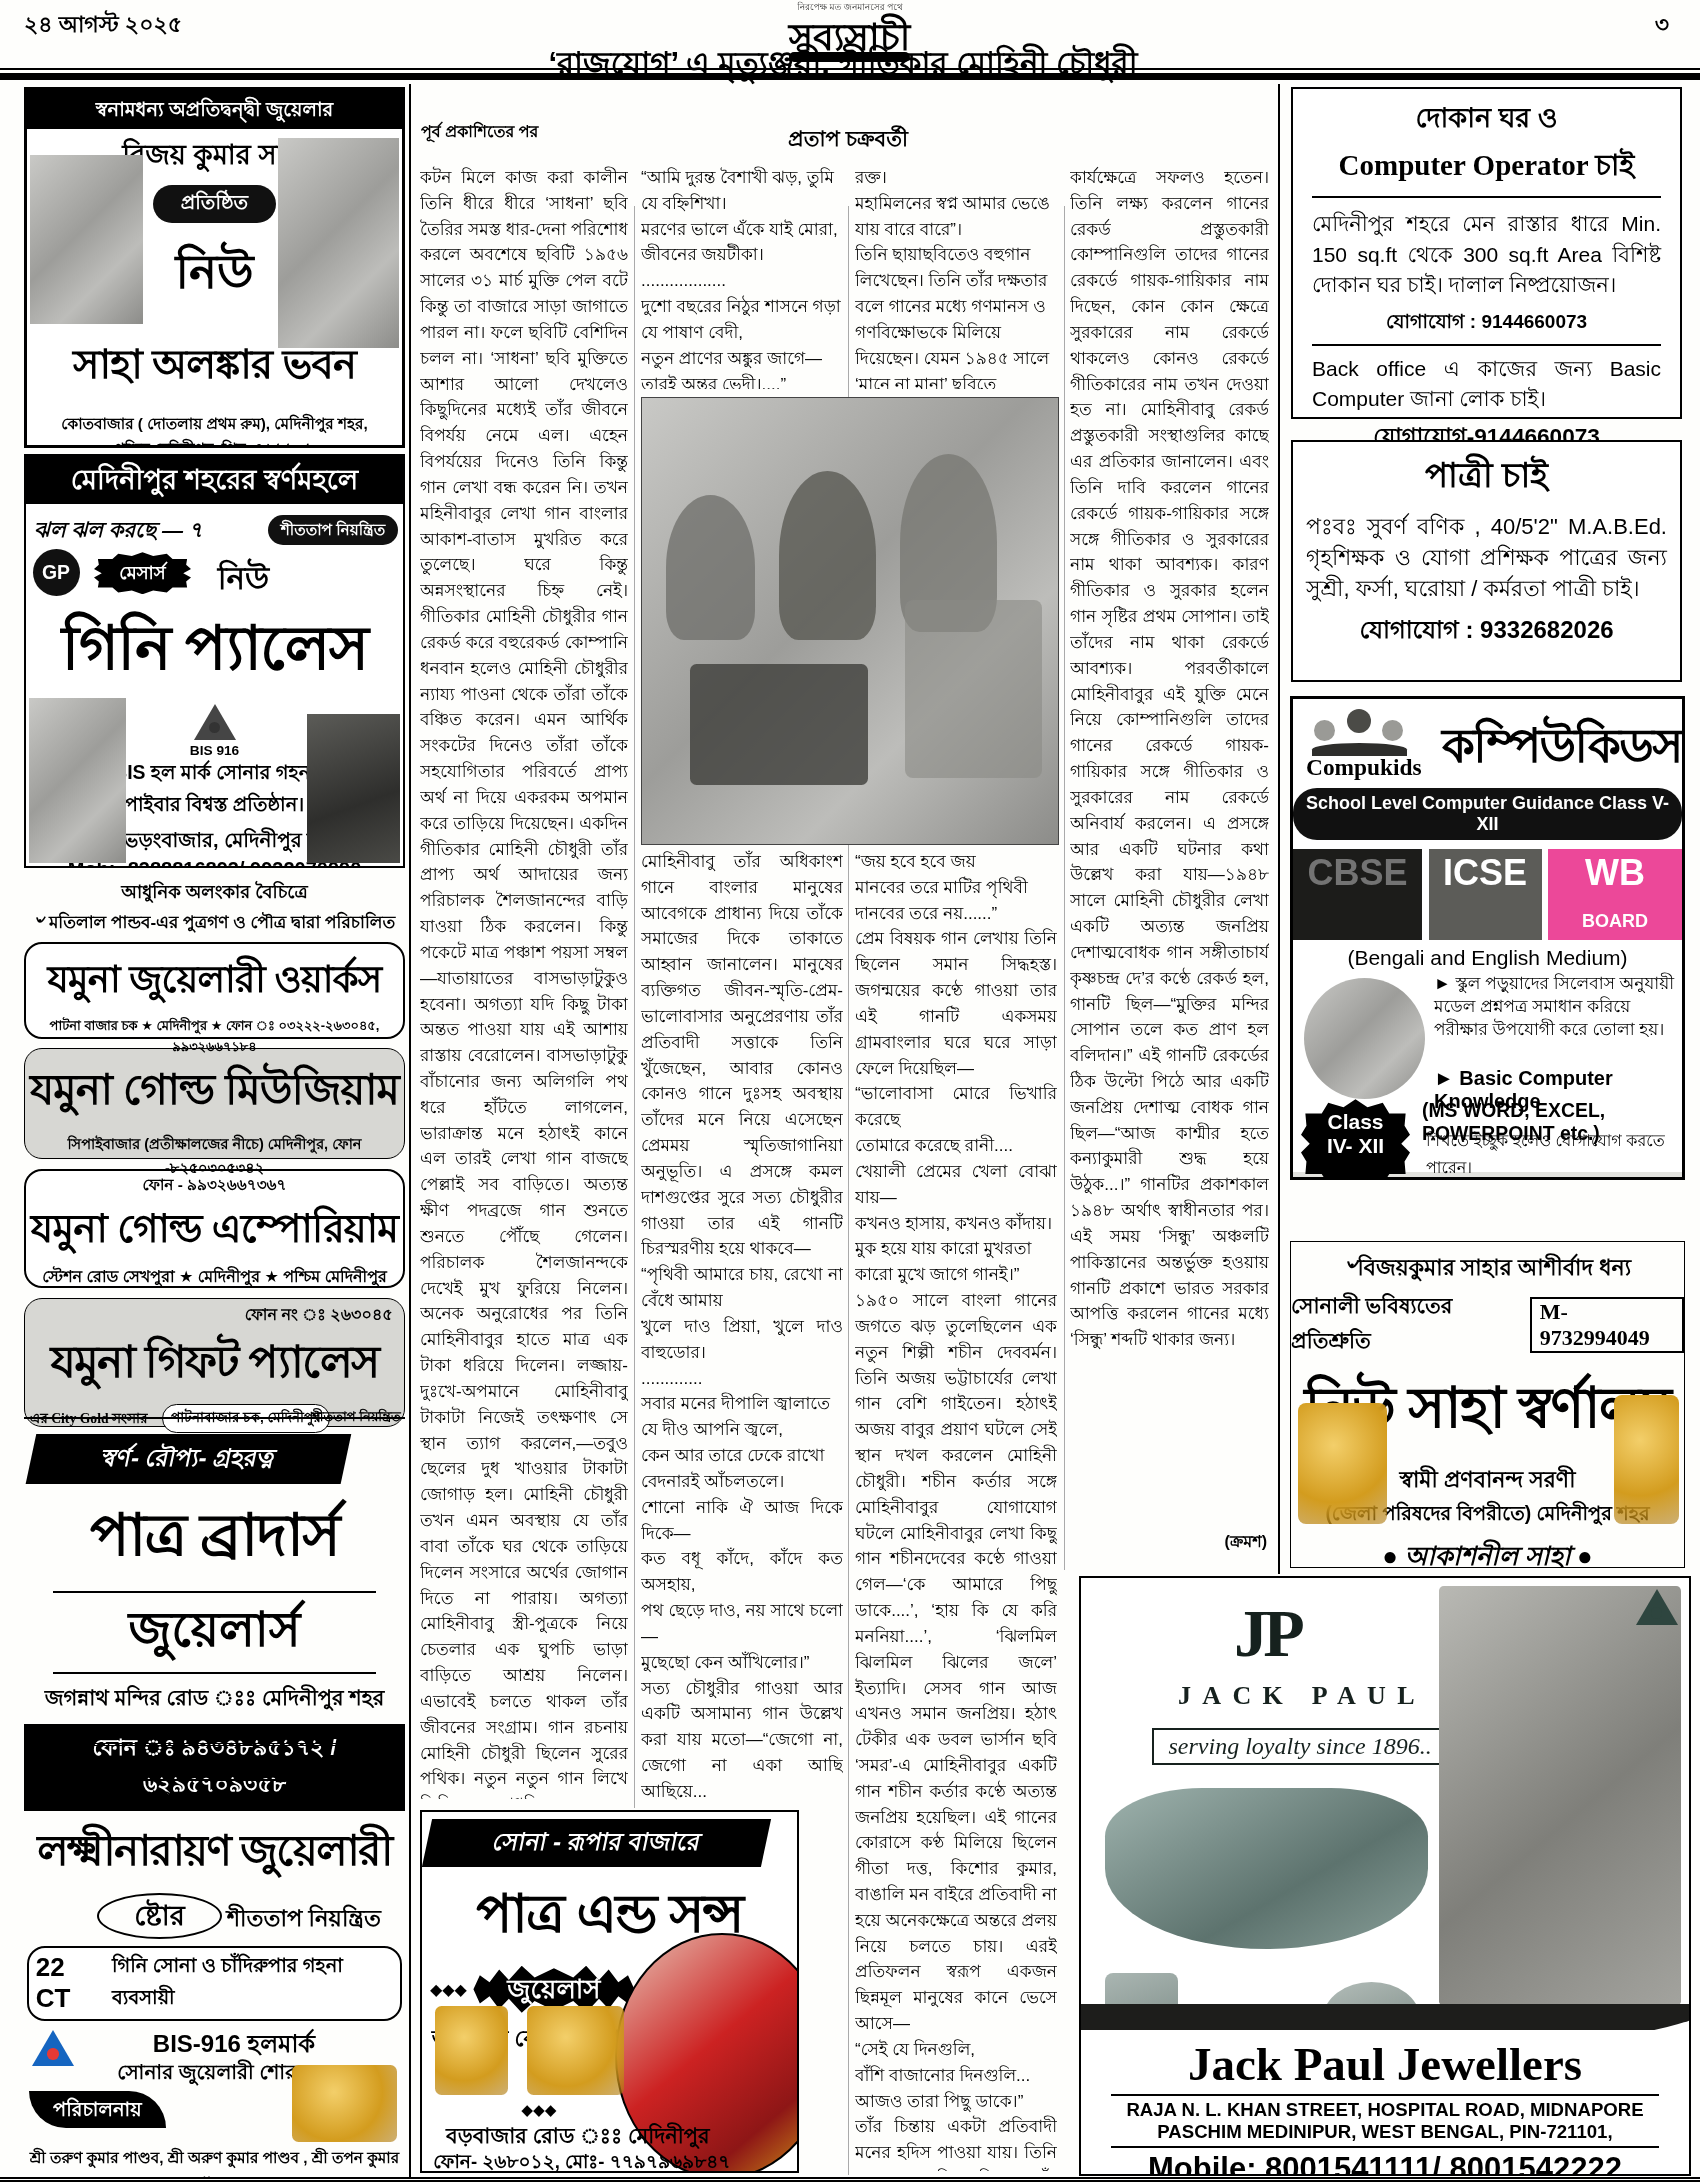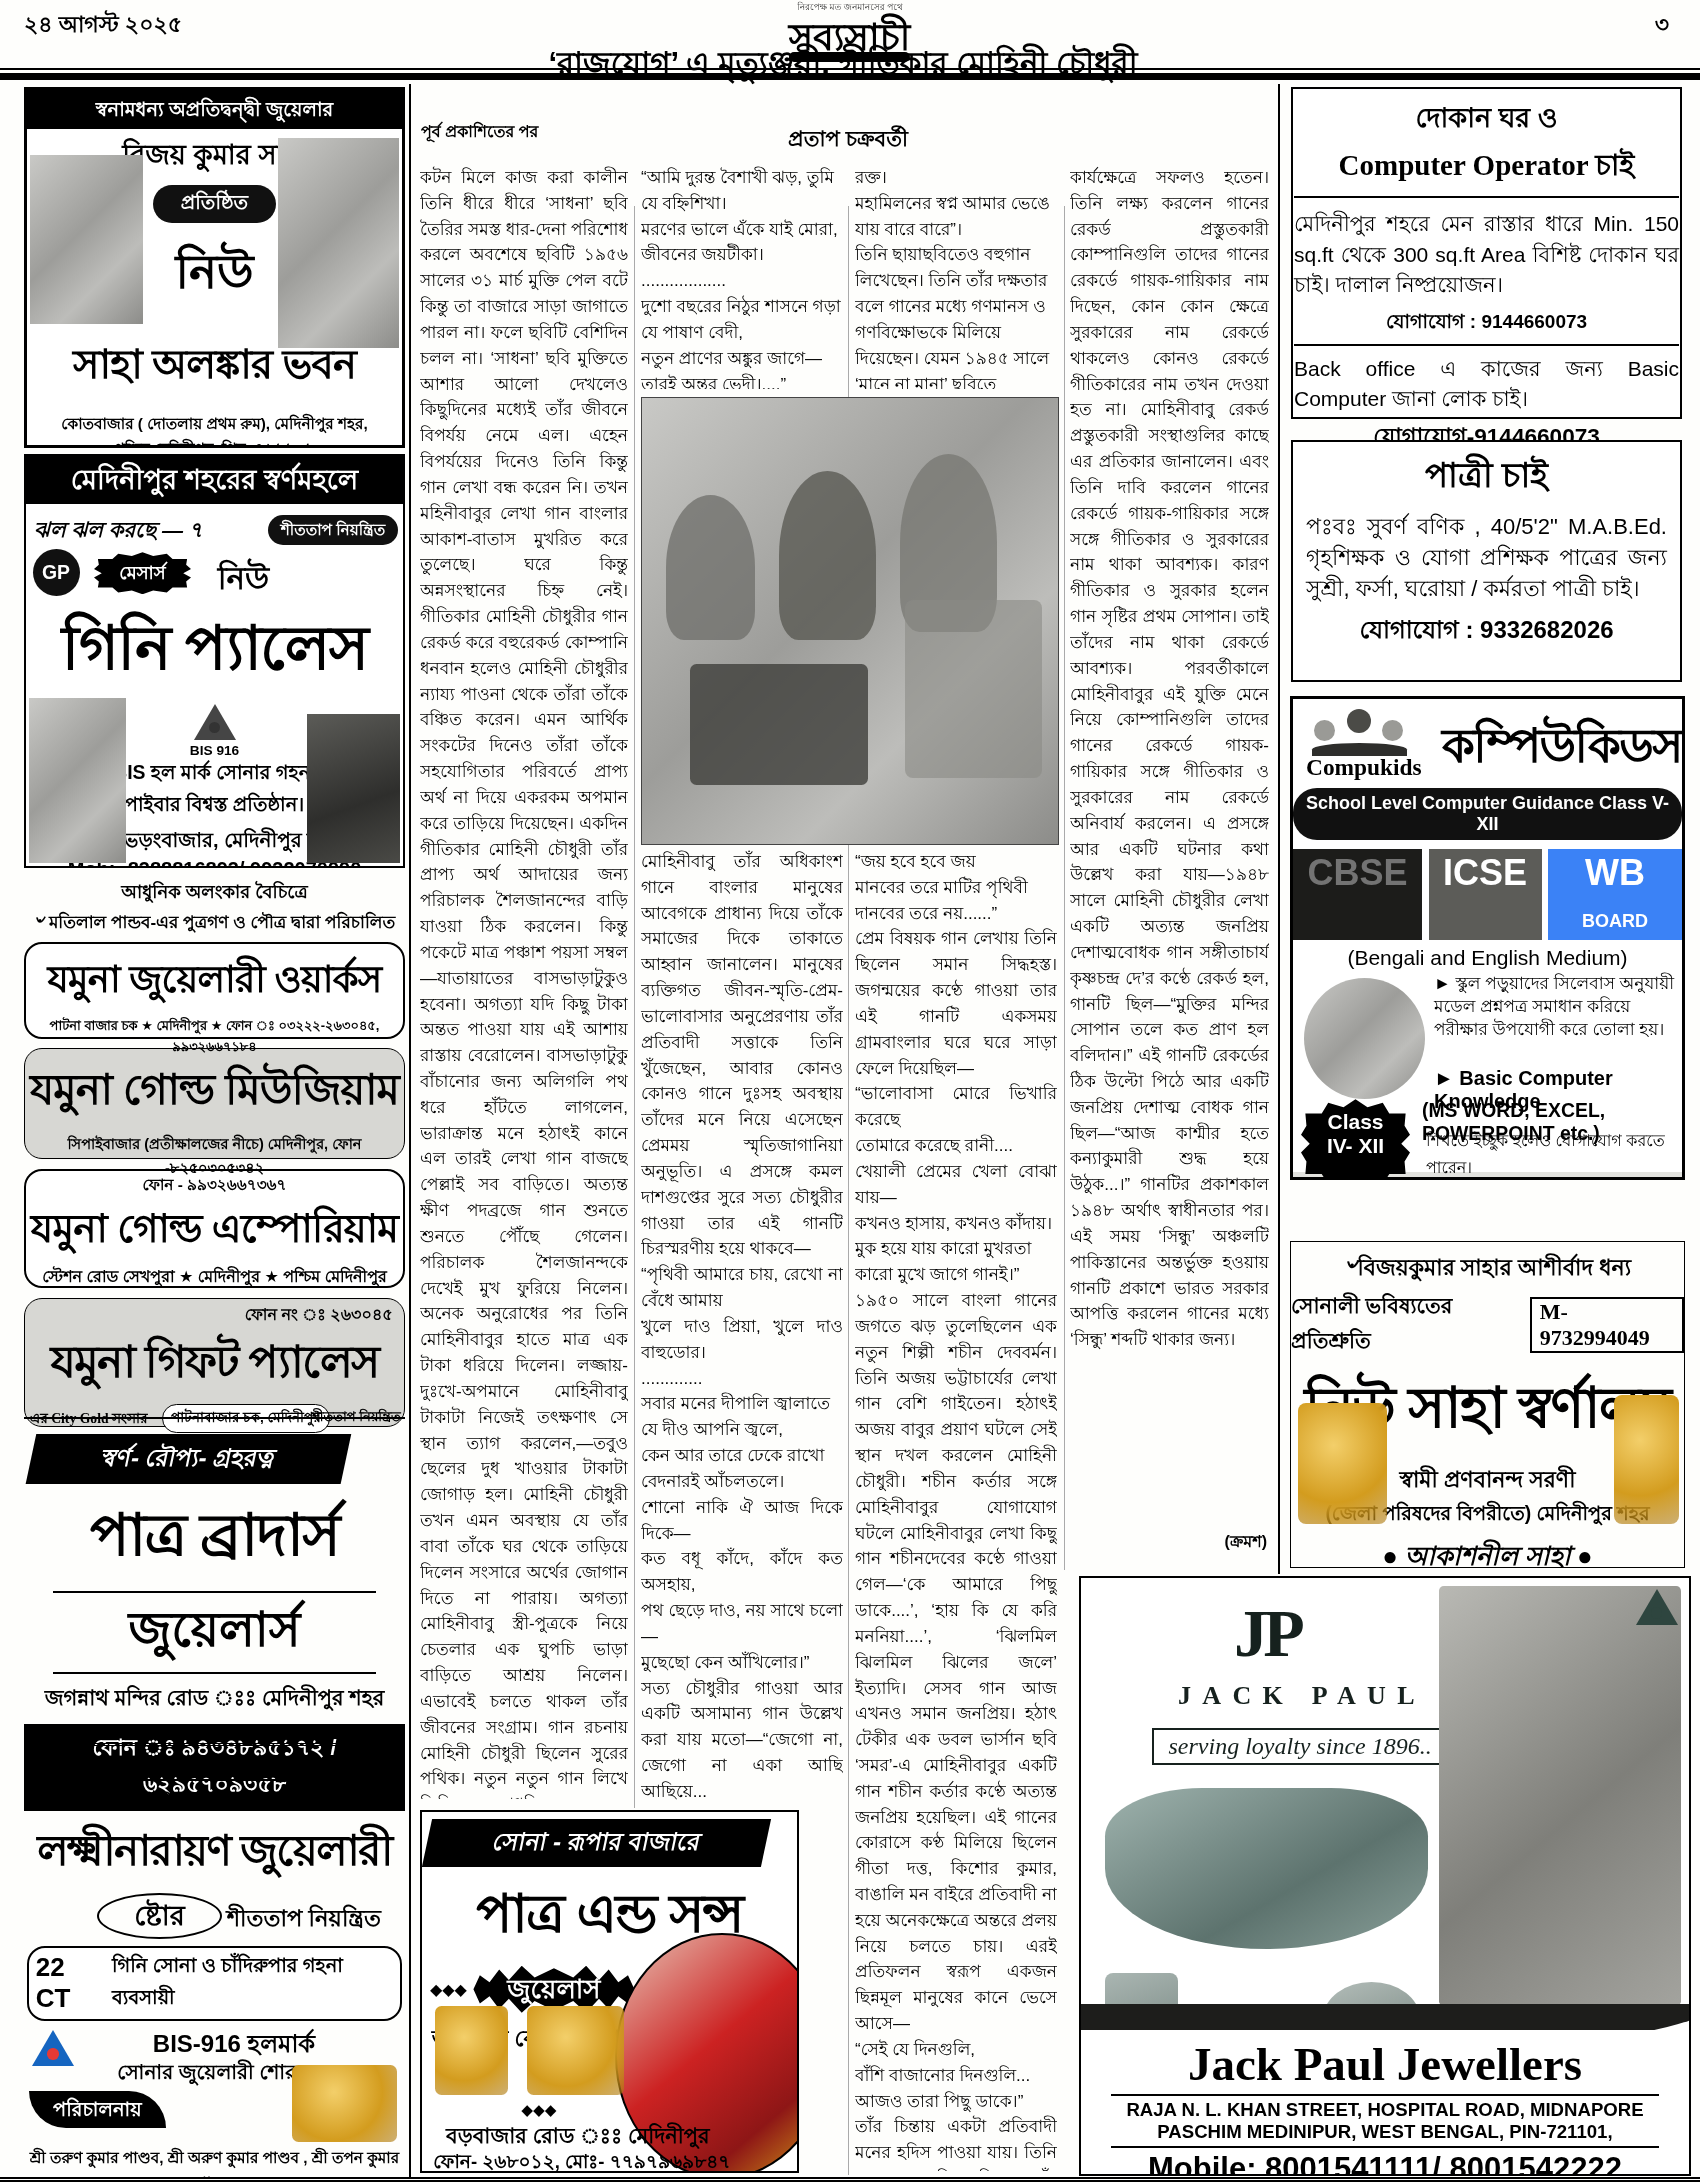--- a/index.html
+++ b/index.html
@@ -209,21 +209,21 @@
 ১৯৫০ সালে বাংলা গানের জগতে ঝড় তুলেছিলেন এক নতুন শিল্পী শচীন দেববর্মন। তিনি অজয় ভট্টাচার্যের লেখা গান বেশি গাইতেন। হঠাৎই অজয় বাবুর প্রয়াণ ঘটলে সেই স্থান দখল করলেন মোহিনী চৌধুরী। শচীন কর্তার সঙ্গে মোহিনীবাবুর যোগাযোগ ঘটলে মোহিনীবাবুর লেখা কিছু গান শচীনদেবের কণ্ঠে গাওয়া গেল—‘কে আমারে পিছু ডাকে....’, ‘হায় কি যে করি মননিয়া....’, ‘ঝিলমিল ঝিলমিল ঝিলের জলে’ ইত্যাদি। সেসব গান আজ এখনও সমান জনপ্রিয়। হঠাৎ টেকীর এক ডবল ভার্সান ছবি ‘সমর’-এ মোহিনীবাবুর একটি গান শচীন কর্তার কণ্ঠে অত্যন্ত জনপ্রিয় হয়েছিল। এই গানের কোরাসে কণ্ঠ মিলিয়ে ছিলেন গীতা দত্ত, কিশোর কুমার, অরুণ কুমার প্রমুখ। গানটি ছিল—
 “সুন্দরী লো সুন্দরী
 দল বেঁধে আয় গান করি।”
 মোহিনী-শচীন সংযোগে যে সমস্ত বাংলা গান বাঙালির মন জয় করেছিল তার মধ্যে ছিল দেশাত্মবোধের ফলে ওঠা বাংলার মানুষের বুকফাটা হাহাকার।</div>
   <div class="abs artcol j pre" style="left:855px;top:1882px;width:202px;height:289px;">বাঙালি মন বাইরে প্রতিবাদী না হয়ে অনেকক্ষেত্রে অন্তরে প্রলয় নিয়ে চলতে চায়। এরই প্রতিফলন স্বরূপ একজন ছিন্নমূল মানুষের কানে ভেসে আসে—
 “সেই যে দিনগুলি,
 বাঁশি বাজানোর দিনগুলি...
 আজও তারা পিছু ডাকে।”
 তাঁর চিন্তায় একটা প্রতিবাদী মনের হদিস পাওয়া যায়। তিনি সবসময় যুক্তি দিয়ে তাঁর প্রতিবাদী মতকে প্রতিষ্ঠা করতেন এবং</div>
 
-  <div class="abs thinbox" style="left:1291px;top:87px;width:391px;height:332px;padding:8px 1px;">
+  <div class="abs thinbox" style="left:1291px;top:87px;width:391px;height:332px;padding:8px 19px;">
     <div class="ctr b" style="font-size:27px;">দোকান ঘর ও</div>
     <div class="ctr b serif" style="font-size:29px;border-bottom:2.4px solid #000;padding-bottom:4.8px;">Computer Operator চাই</div>
     <div class="j" style="font-size:21px;margin-top:11.3px;line-height:1.45;">মেদিনীপুর শহরে মেন রাস্তার ধারে  Min. 150 sq.ft থেকে 300 sq.ft  Area বিশিষ্ট দোকান ঘর চাই। দালাল নিষ্প্রয়োজন।</div>
     <div class="ctr b" style="font-size:19px;margin-top:6.5px;border-bottom:2.4px solid #000;padding-bottom:4.8px;">যোগাযোগ : 9144660073</div>
     <div class="j" style="font-size:21px;margin-top:8px;line-height:1.45;">Back office এ কাজের জন্য Basic Computer জানা লোক চাই।</div>
     <div class="ctr b" style="font-size:22.6px;margin-top:4.8px;">যোগাযোগ-9144660073</div>
   </div>
 
   <div class="abs thinbox" style="left:1291px;top:440px;width:391px;height:242px;padding:6.5px 13px;">
     <div class="ctr b" style="font-size:34px;">পাত্রী চাই</div>
@@ -239,21 +239,21 @@
         <span class="abs" style="left:74px;top:14.5px;width:21px;height:21px;border-radius:50%;background:#9a9a96;"></span>
         <span class="abs" style="left:4.8px;top:37px;width:95px;height:13px;border-radius:50% 50% 0 0;background:#2e2e2c;"></span>
       </div>
       <div class="abs b serif" style="left:13px;top:55px;font-size:23.4px;">Compukids</div>
       <div class="abs b" style="left:149px;top:11.3px;font-size:47px;letter-spacing:-1.6px;">কম্পিউকিডস</div>
     </div>
     <div class="ctr"><span class="pill b" style="display:inline-block;padding:4.8px 11.3px;font-size:18px;">School Level Computer Guidance Class V- XII</span></div>
     <div style="display:flex;gap:6.5px;justify-content:center;margin-top:9.7px;align-items:stretch;">
       <span class="b ctr" style="background:#1c1c1a;color:#737373;font-size:36px;padding:3.2px 14.5px;">CBSE</span>
       <span class="b ctr" style="background:#5c5c58;color:#fff;font-size:36px;padding:3.2px 14.5px;">ICSE</span>
-      <span class="b ctr" style="background:#3b82f6;color:#fff;font-size:36px;padding:3.2px 9.7px;"><span>WB</span> <span style="font-size:18px;">BOARD</span></span>
+      <span class="b ctr" style="background:#ec4899;color:#fff;font-size:36px;padding:3.2px 9.7px;"><span>WB</span> <span style="font-size:18px;">BOARD</span></span>
     </div>
     <div class="ctr" style="font-size:21px;margin-top:6.5px;">(Bengali and English Medium)</div>
     <div style="position:relative;height:202px;">
       <div class="abs photo-bw" style="left:11.3px;top:8px;width:121px;height:121px;border-radius:50%;"></div>
       <div class="abs star-badge ctr b" style="left:8px;top:129px;width:109px;height:89px;font-size:21px;padding-top:11.3px;box-sizing:border-box;">
         <div>Class</div>
         <div>IV- XII</div>
       </div>
       <div class="abs" style="left:141px;top:3.2px;width:242px;font-size:17px;line-height:1.35;">► <span>স্কুল পড়ুয়াদের সিলেবাস অনুযায়ী মডেল প্রশ্নপত্র সমাধান করিয়ে পরীক্ষার উপযোগী করে তোলা হয়।</span></div>
       <div class="abs b" style="left:141px;top:97px;width:242px;font-size:20px;">► <span>Basic Computer Knowledge</span></div>

